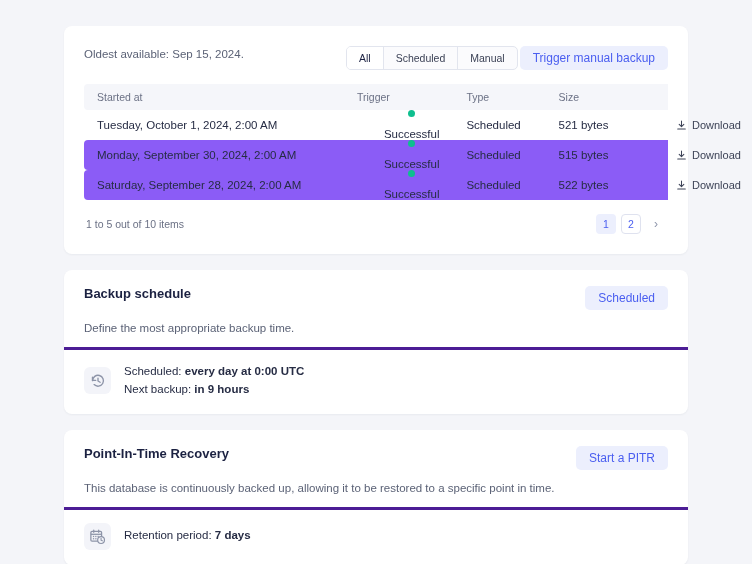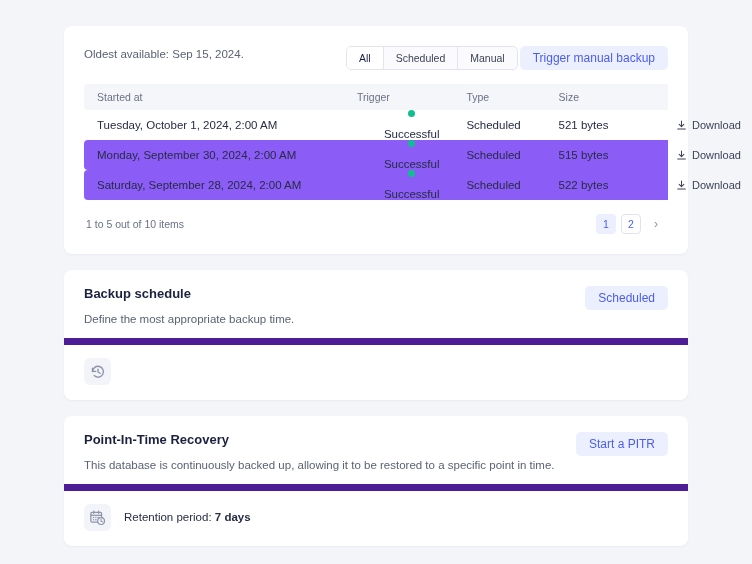--- a/index.html
+++ b/index.html
@@ -182,24 +182,24 @@
   .pg.num { border-color: #dfe2ef; background: #fff; }
   .pg.next { color: #8f96ab; font-size: 12px; padding: 0 4px; }
 
   
   .info-card { margin-top: 16px; }
   .info-head {
     display: flex;
     align-items: flex-start;
     justify-content: space-between;
     padding: 16px 20px 13px 20px;
-    border-bottom: 7px solid #4c1d95;
+    border-bottom: 3px solid #4c1d95;
   }
   .info-title { font-size: 13px; font-weight: bold; color: #1b2141; }
-  .info-desc { font-size: 11.5px; color: #5b6276; margin-top: 12px; text-align: center; }
+  .info-desc { font-size: 11.5px; color: #5b6276; margin-top: 21px; text-align: center; }
 
   .info-body {
     display: flex;
     align-items: center;
     gap: 13px;
     padding: 13px 20px 15px 20px;
   }
   .icon-tile {
     width: 27px; height: 27px;
     border-radius: 6px;
@@ -340,20 +340,28 @@
       <button class="btn-soft">Scheduled</button>
     </div>
     <div class="info-body">
       <span class="icon-tile">
         <svg width="16" height="16" viewBox="0 0 20 20">
           <path d="M3.2 9.6 a6.8 6.8 0 1 1 2.0 4.9" fill="none" stroke="#8d94a8" stroke-width="1.7" stroke-linecap="round"></path>
           <path d="M3.1 5.2 L3.1 9.3 L7.1 9.3" fill="none" stroke="#8d94a8" stroke-width="1.7" stroke-linecap="round" stroke-linejoin="round"></path>
           <path d="M10 6.4 L10 10 L12.6 11.6" fill="none" stroke="#8d94a8" stroke-width="1.7" stroke-linecap="round" stroke-linejoin="round"></path>
         </svg>
       </span>
+      <div class="info-lines">
+        <div>
+          <span>Scheduled: </span><b>every day at 0:00 UTC</b>
+        </div>
+        <div>
+          <span>Next backup: </span><b>in 9 hours</b>
+        </div>
+      </div>
     </div>
   </div>
 
   <div class="card info-card">
     <div class="info-head">
       <div>
         <div class="info-title">Point-In-Time Recovery</div>
         <div class="info-desc">This database is continuously backed up, allowing it to be restored to a specific point in time.</div>
       </div>
       <button class="btn-soft">Start a PITR</button>

